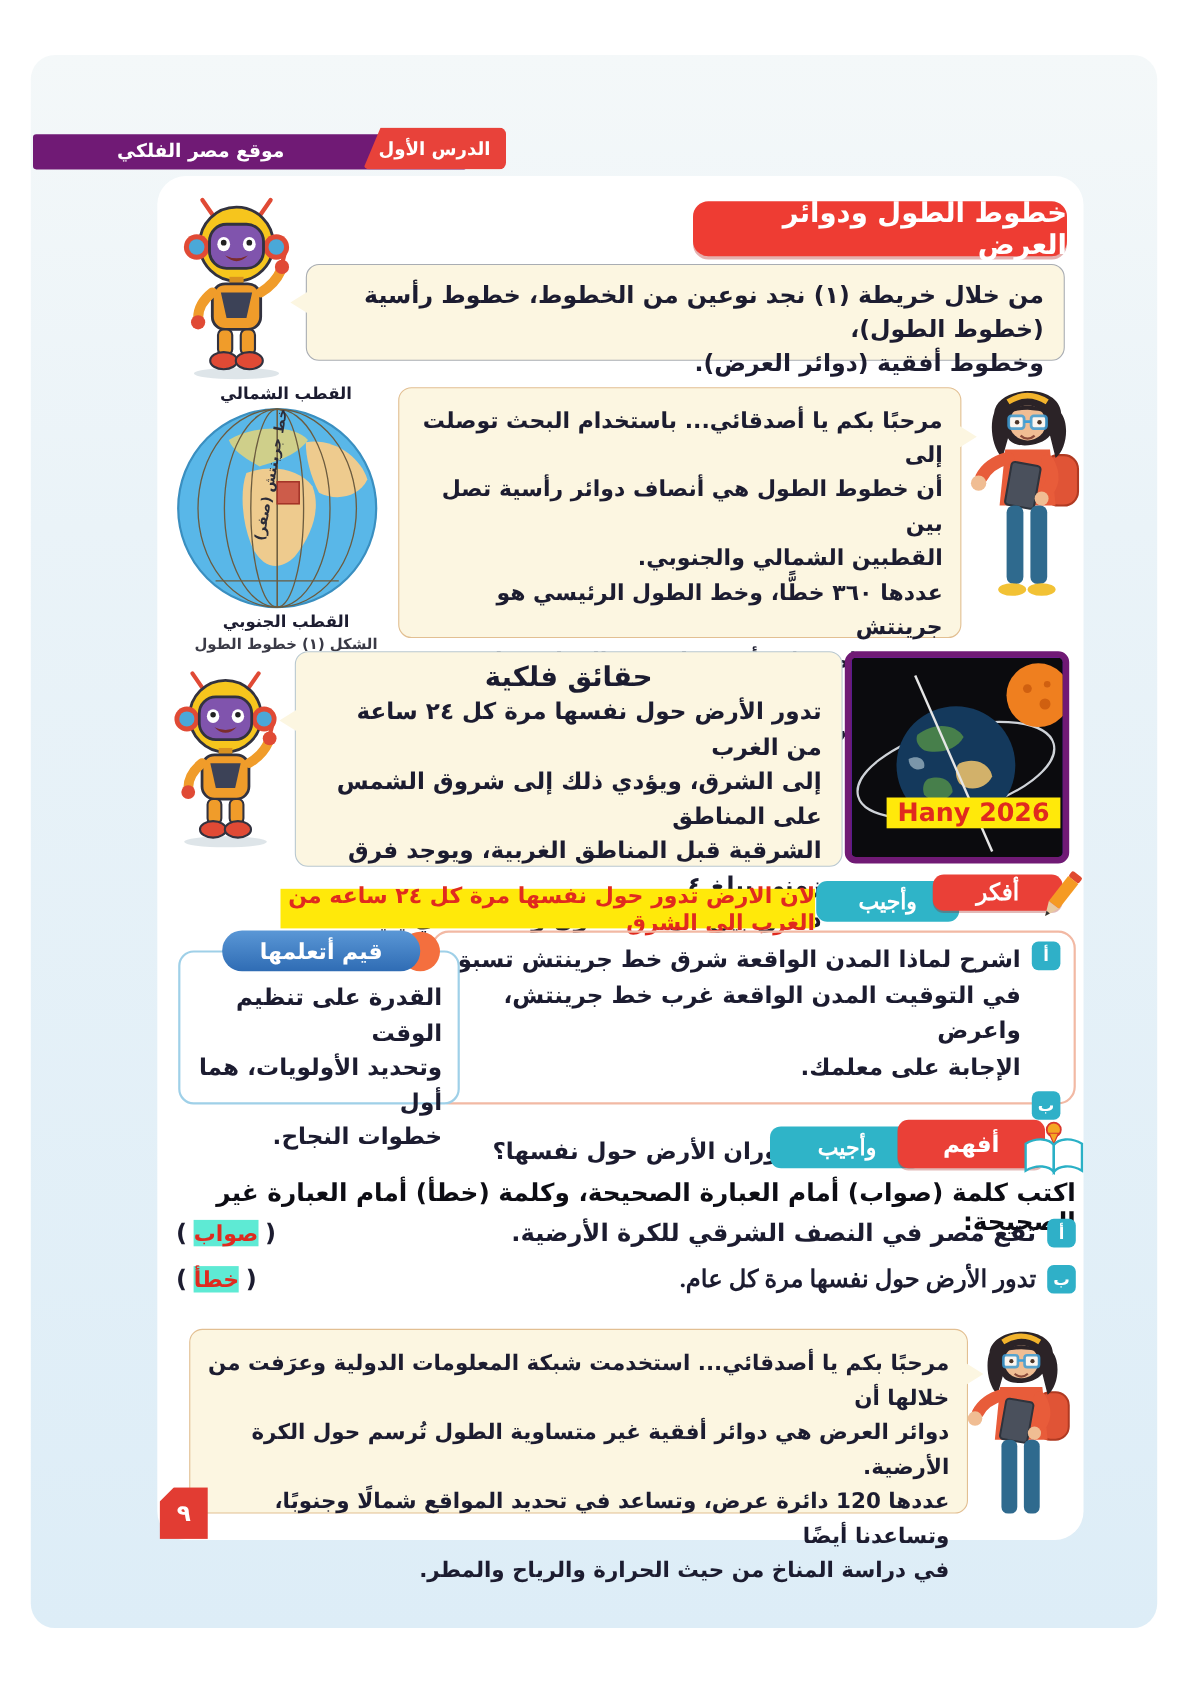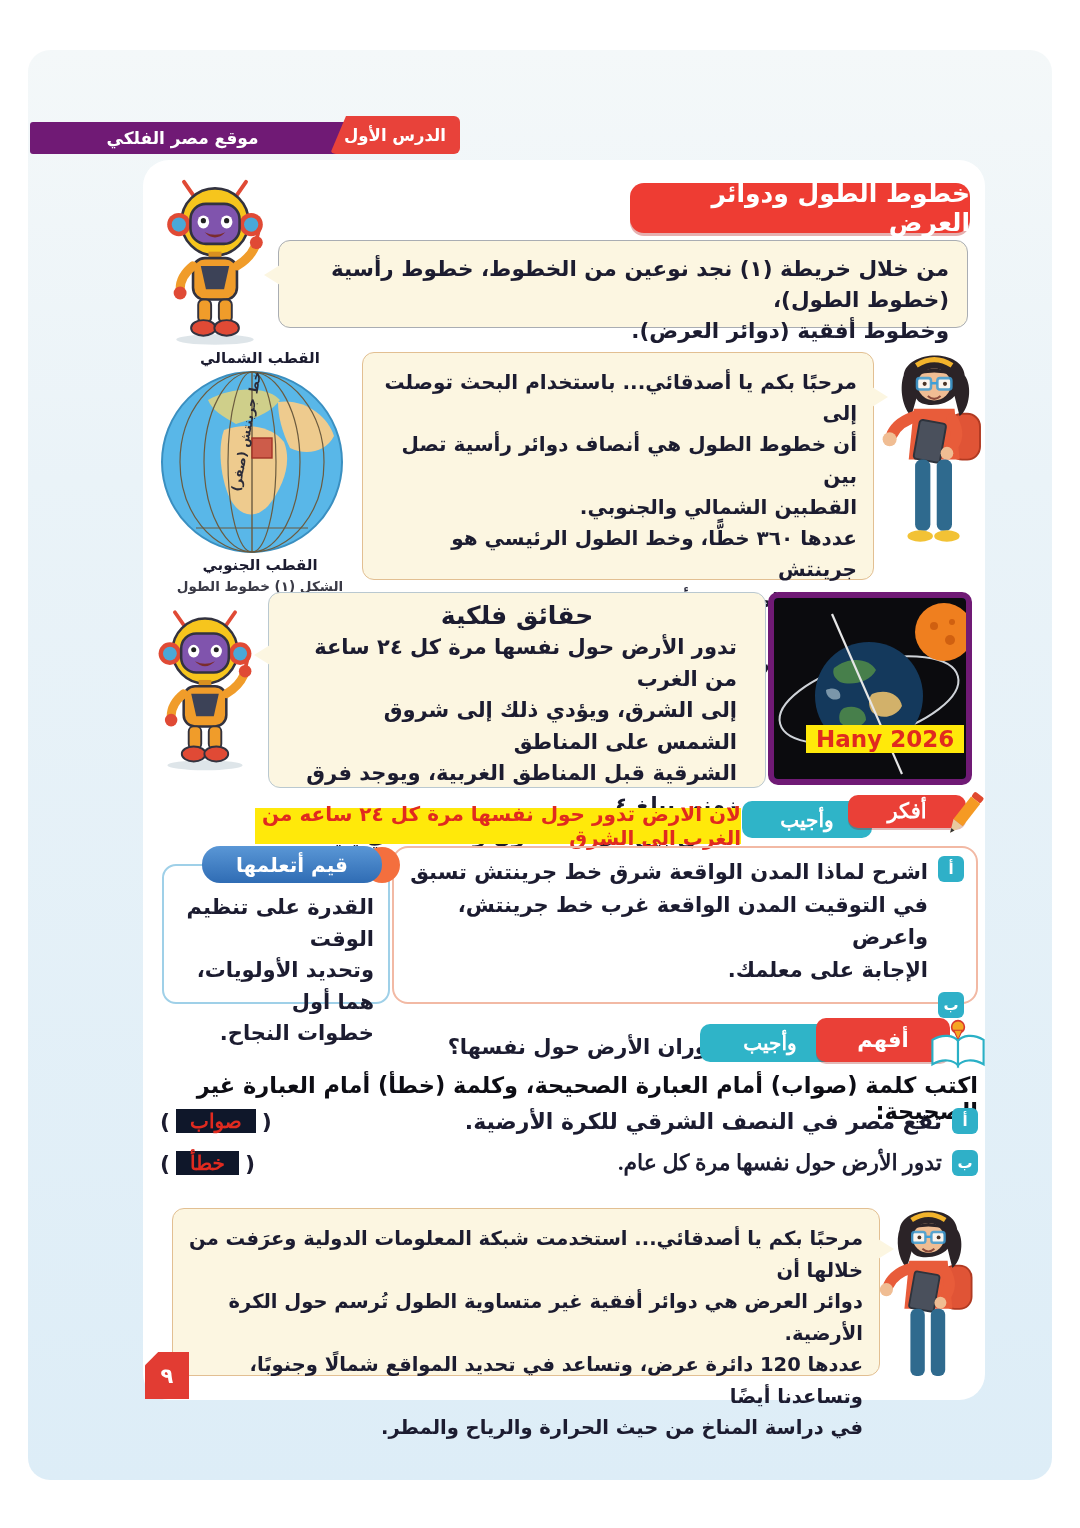--- a/index.html
+++ b/index.html
@@ -28,21 +28,21 @@
   .tri { position:absolute; width:0; height:0; border-top:10px solid transparent; border-bottom:10px solid transparent; }
   .tri-l { left:-15px; border-right:16px solid #fcf6e1; }
   .tri-r { right:-15px; border-left:16px solid #fcf6e1; }
   
   .pill-red { background:#ea4037; border-radius:10px; display:flex; align-items:center; justify-content:center;
     color:#fff; font-weight:bold; z-index:5; box-shadow:0 2px 0 rgba(160,25,20,.3); }
   .pill-cyan { background:#2fb4c8; border-radius:10px; display:flex; align-items:center; justify-content:center;
     color:#fff; font-weight:bold; z-index:4;font-family:Liberation Serif, serif; }
   .badge { display:inline-flex; width:26px; height:26px; background:#2fb0c8; border-radius:6px; color:#fff;
     font-size:15px; font-weight:bold; align-items:center; justify-content:center; flex:0 0 26px; }
-  .hl { background:#0f172a; color:#e02a1f; padding:0 14px; font-weight:bold;font-family:Liberation Serif, serif; }
+  .hl { background:#5eead4; color:#e02a1f; padding:0 0; font-weight:bold; }
   .q-row { display:flex; direction:rtl; align-items:flex-start; gap:10px; }
   
   .values-box { border:2px solid #9fd0e8; border-radius:14px; background:#fff; }
   .values-pill { background:linear-gradient(180deg,#5a97d6,#2f6cb4); border-radius:18px; display:flex; align-items:center; justify-content:center; color:#fff; font-weight:bold; font-size:20px; z-index:6; direction:rtl; }
   .crescent { width:36px; height:36px; border-radius:50%; background:#f46f3e; z-index:5; }
   .qbox { border:2px solid #f2b9a4; border-radius:16px; }
   .fact-img { background:#6d28d9; border:6px solid #701a75; border-radius:10px; overflow:hidden; }
   .watermark { position:absolute; left:32px; bottom:26px; background:#ffe90a; color:#e02a1f; font-weight:bold;
     font-size:23px; padding:1px 10px; direction:ltr; font-family:"DejaVu Sans", sans-serif; }
   .pagenum { left:145px; top:1352px; width:44px; height:47px; background:#e23c33;
@@ -151,21 +151,21 @@
         <rect x="38" y="62" width="21" height="31" rx="2.5" fill="#4a505c" stroke="#2e333c" stroke-width="1.5"></rect>
       </g>
     <circle cx="62" cy="87" r="5" fill="#f0bd93"></circle>
     <rect x="37" y="92" width="12" height="56" rx="5" fill="#2f6a8e"></rect>
     <rect x="54" y="92" width="12" height="56" rx="5" fill="#2f6a8e"></rect>
     <ellipse cx="41" cy="152" rx="10" ry="4.5" fill="#f2c235"></ellipse>
     <ellipse cx="62" cy="152" rx="10" ry="4.5" fill="#f2c235"></ellipse>
   </svg>
 </div>
 
-<div class="abs bubble b-blue" style="left:268px; top:592px; width:498px; height:196px; padding:8px 28px;">
+<div class="abs bubble b-blue" style="left:268px; top:592px; width:498px; height:196px; padding:8px 18px;">
   <span class="tri tri-l" style="top:52px;"></span>
   <div class="arb" style="font-size:25px; text-align:center;">حقائق فلكية</div>
   <div class="arb pre" style="font-size:21px; line-height:1.5; text-align:right; margin-top:2px;">تدور الأرض حول نفسها مرة كل ٢٤ ساعة من الغرب
 إلى الشرق، ويؤدي ذلك إلى شروق الشمس على المناطق
 الشرقية قبل المناطق الغربية، ويوجد فرق زمني يبلغ ٤
 دقائق بين كل خط طول والخط الذي يليه.</div>
 </div>
 
 <div class="abs" style="left:136px; top:600px; width:138px; height:180px;">
   <svg width="138" height="180" viewBox="0 0 110 130">
@@ -243,21 +243,21 @@
 الإجابة على معلمك.</span>
   </div>
   <div class="q-row" style="margin-top:6px;">
     <span class="badge">ب</span>
     <span class="arb" style="font-size:21px; line-height:1.5;margin-top:40px;">ماذا يحدث إذا توقف دوران الأرض حول نفسها؟</span>
   </div>
 </div>
 
 <div class="abs crescent" style="left:364px; top:847px;"></div>
 <div class="abs values-pill" style="left:202px; top:846px; width:180px; height:37px;">قيم أتعلمها</div>
-<div class="abs values-box" style="left:162px; top:864px; width:228px; height:140px; padding:26px 14px 14px;">
+<div class="abs values-box" style="left:162px; top:864px; width:256px; height:140px; padding:26px 14px 14px;">
   <div class="arb pre" style="font-size:21px; line-height:1.5; text-align:right;">القدرة على تنظيم الوقت
 وتحديد الأولويات، هما أول
 خطوات النجاح.</div>
 </div>
 
 <div class="abs pill-cyan" style="left:700px; top:1024px; width:140px; height:38px; font-size:20px;">وأجيب</div>
 <div class="abs pill-red" style="left:816px; top:1018px; width:134px; height:44px; font-size:21px;">أفهم</div>
 <div class="abs" style="left:926px; top:1016px; width:64px; height:54px; z-index:7;">
   <svg width="64" height="54" viewBox="0 0 60 50">
     <circle cx="30" cy="10" r="6" fill="#f5a623" stroke="#d8372c" stroke-width="1.5"></circle>

